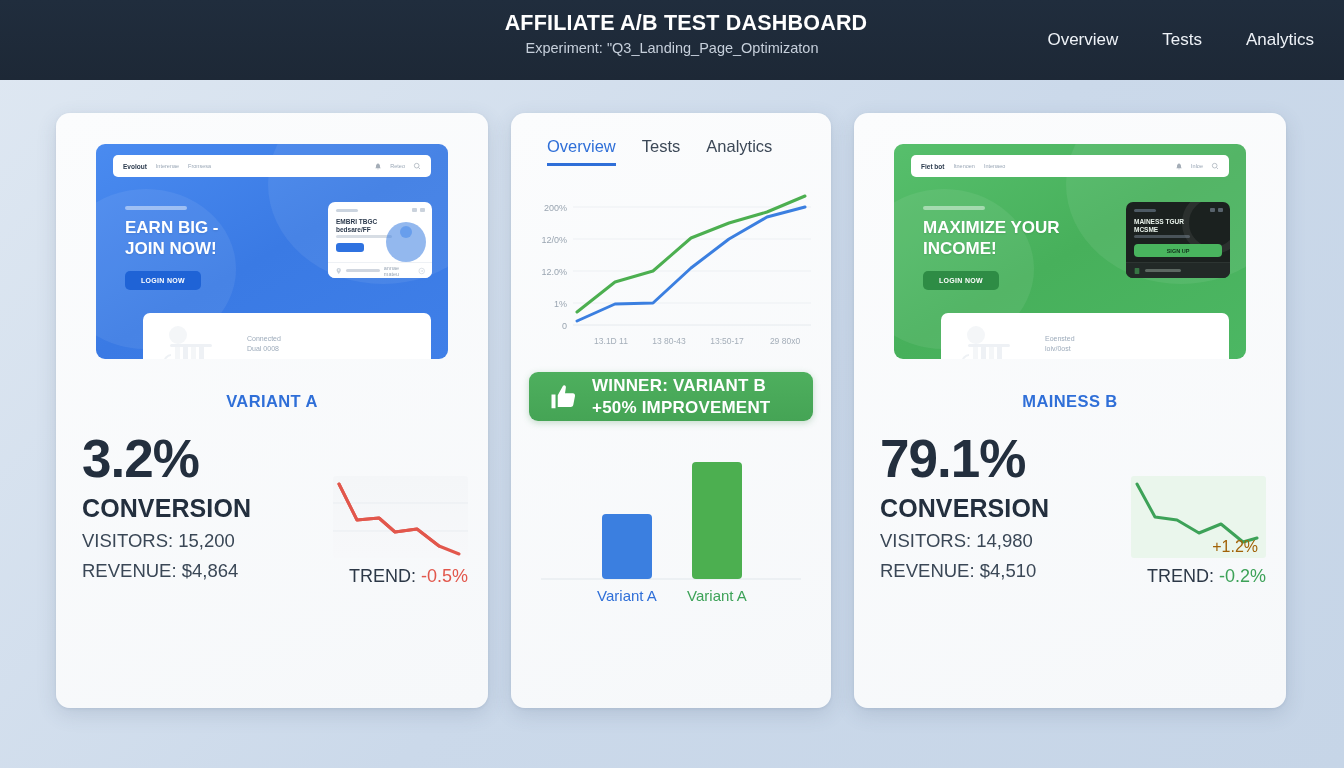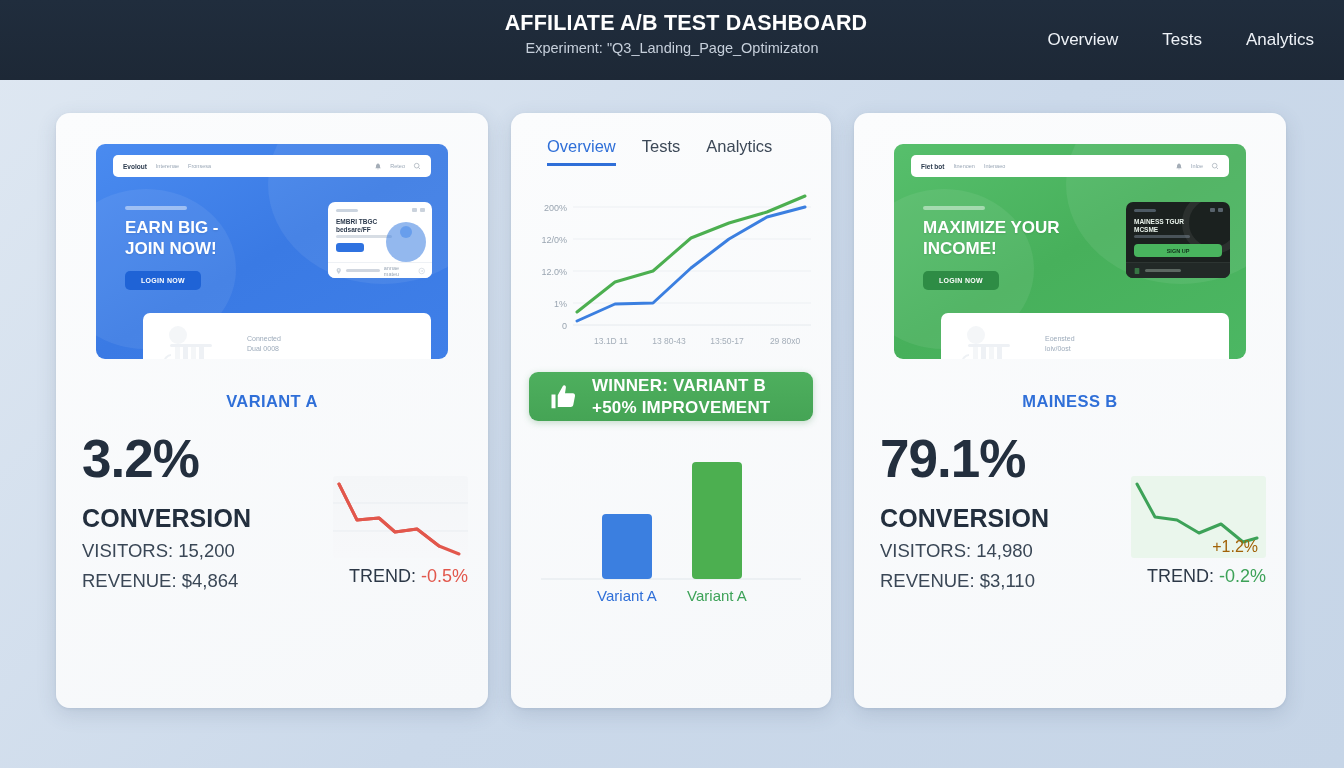--- a/index.html
+++ b/index.html
@@ -162,21 +162,21 @@
     margin-top: 33px;
   }
   .stats-row { display: flex; align-items: flex-start; margin-top: 23px; }
   .stats-left { flex: 0 0 auto; padding-left: 6px; }
   .big-pct {
     font-size: 53px; font-weight: bold; color: #232f3e;
     line-height: .96; letter-spacing: -1px;
   }
   .conv-label {
     font-size: 25px; font-weight: bold; color: #232f3e;
-    letter-spacing: .1px; margin-top: 19px;
+    letter-spacing: .1px; margin-top: 9px;
   }
   .meta-line {
     font-size: 18.5px; color: #3a4756; margin-top: 6px; line-height: 1.28;
   }
   .spark-wrap {
     margin-left: auto; width: 140px; padding-top: 42px; text-align: right;
   }
   .spark-box {
     position: relative; width: 135px; height: 82px; margin-left: auto;
     border-radius: 3px;
@@ -442,21 +442,21 @@
       </div>
     </div>
 
     <div class="variant-title">MAINESS B</div>
 
     <div class="stats-row">
       <div class="stats-left">
         <div class="big-pct">79.1%</div>
         <div class="conv-label">CONVERSION</div>
         <div class="meta-line">VISITORS: 14,980</div>
-        <div class="meta-line">REVENUE: $3,110</div>
+        <div class="meta-line">REVENUE: $4,510</div>
       </div>
       <div class="spark-wrap">
         <div class="spark-box spark-box-b">
           <svg viewBox="0 0 135 82" width="135" height="82">
             <polyline points="6,8 24,41 46,44 68,57 90,48 112,66 126,62" fill="none" stroke="#3da258" stroke-width="3" stroke-linejoin="round" stroke-linecap="round"></polyline>
           </svg>
           <span class="spark-inline-label">+1.2%</span>
         </div>
         <div class="trend-line">
           <span>TREND:</span>

